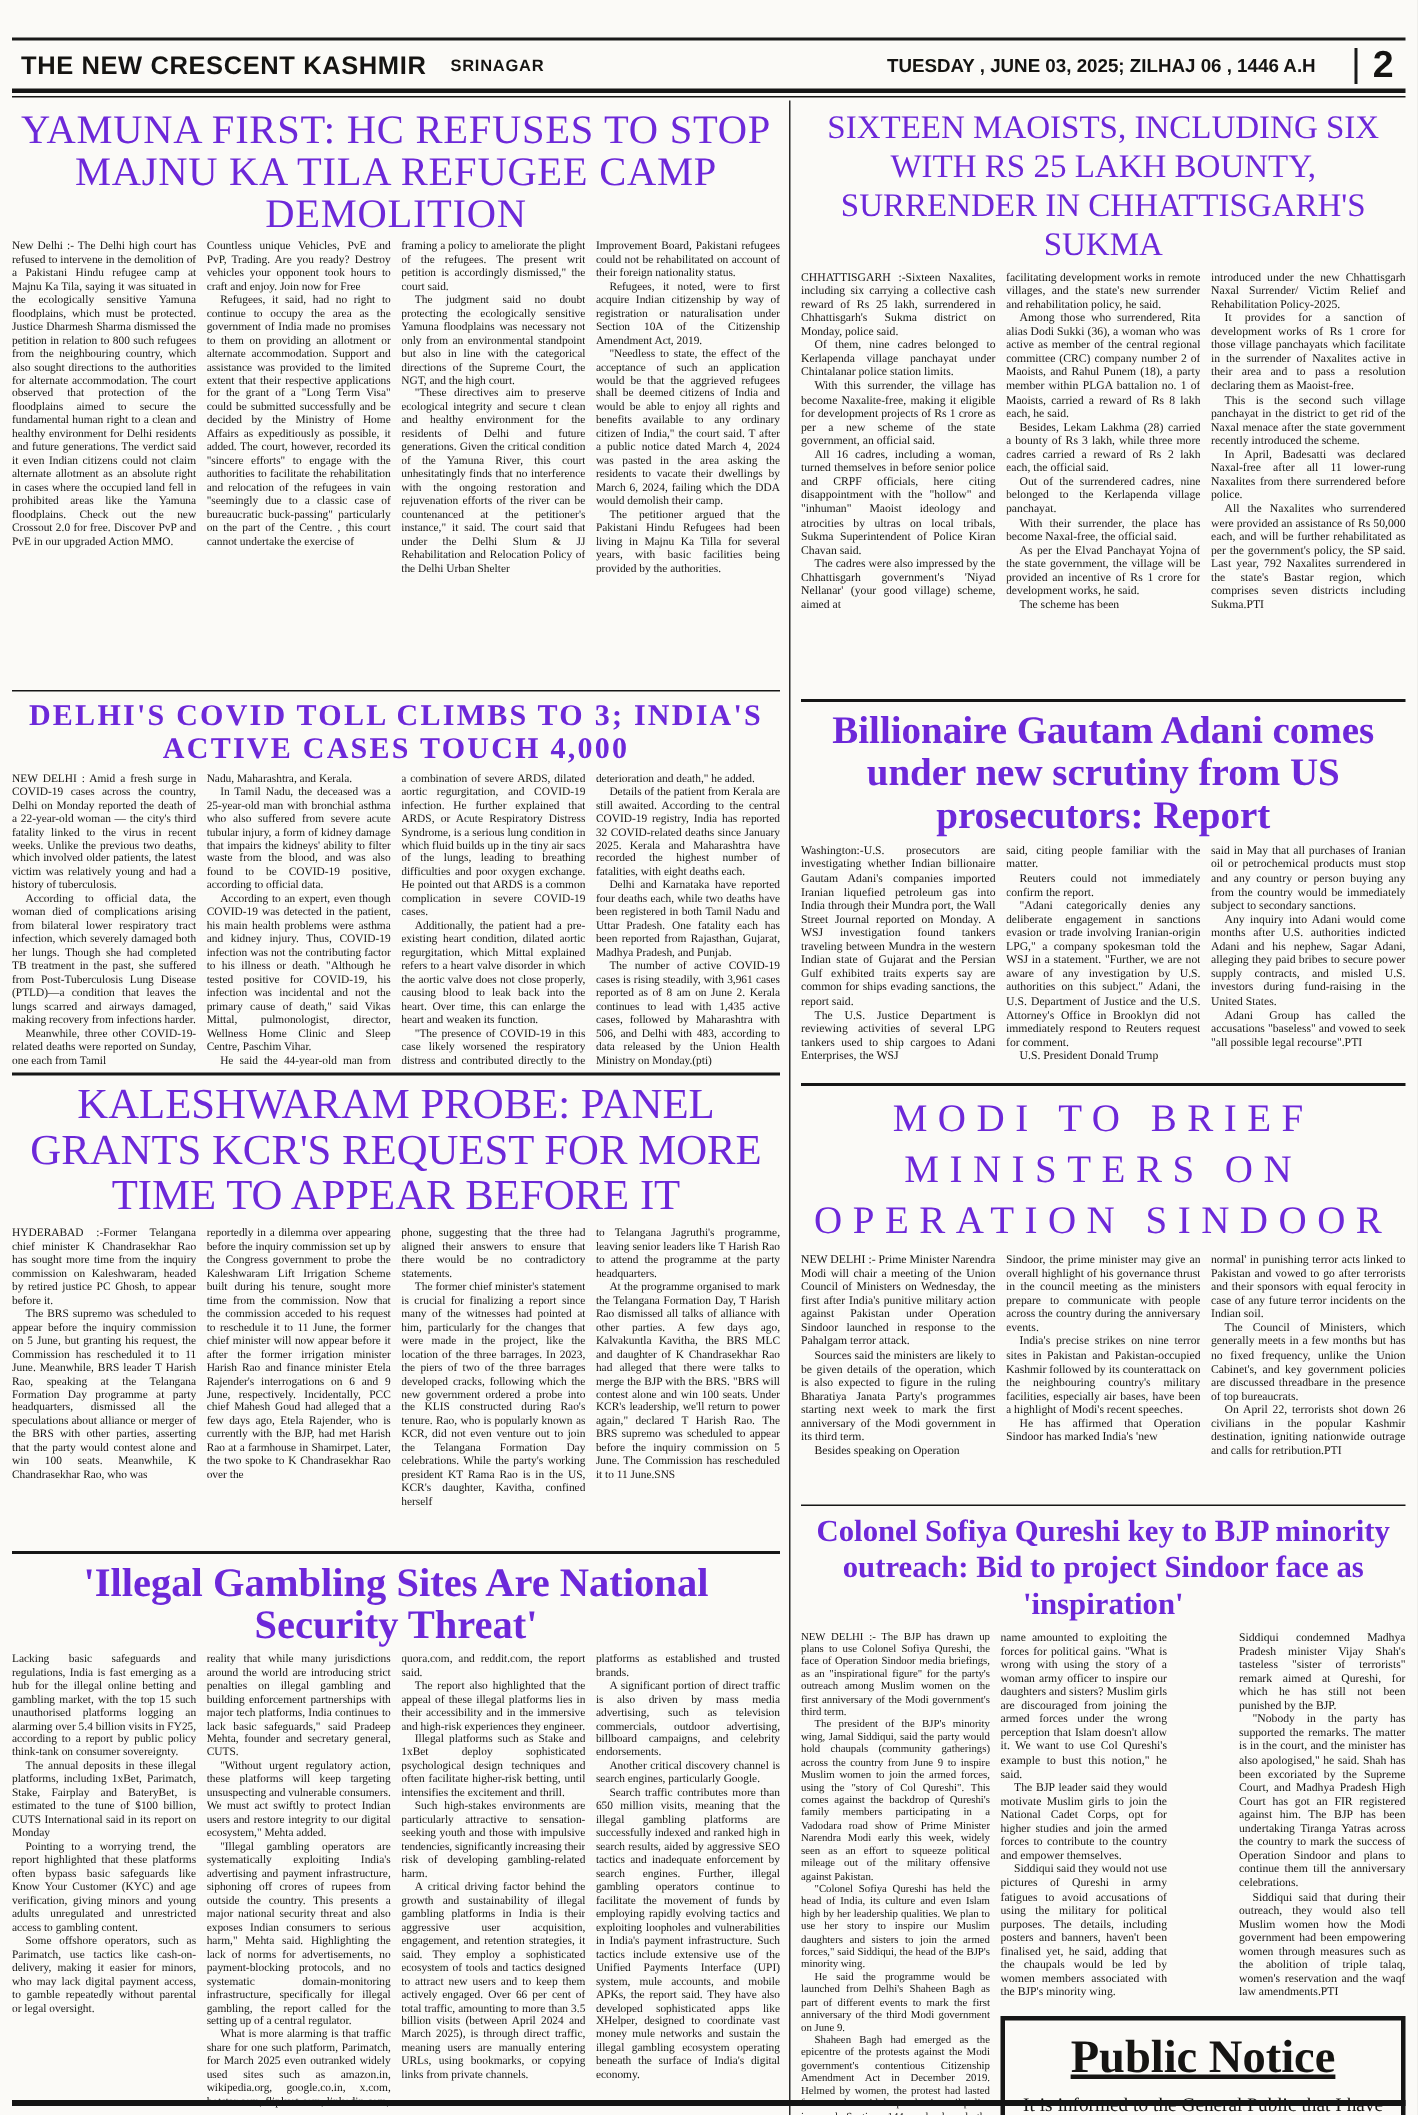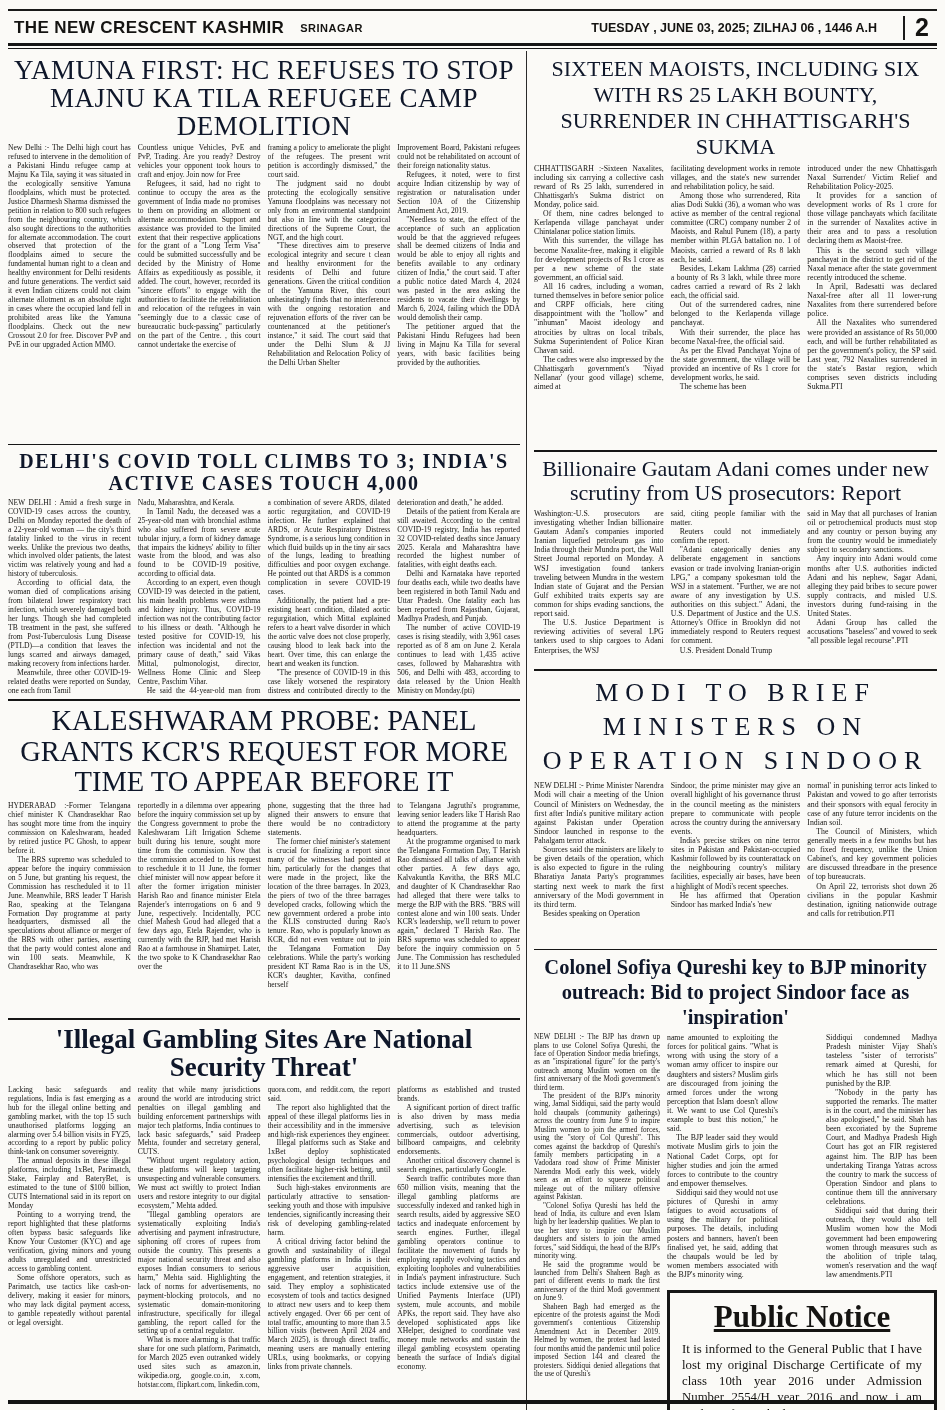--- a/index.html
+++ b/index.html
@@ -1,39 +1,39 @@
 <!DOCTYPE html>
 <html><head>
 <meta charset="utf-8">
 <style>
   html,body{margin:0;padding:0;background:#e8e6e1;}
   .page{width:945px;height:1410px;margin:0 auto;background:#fbfaf7;color:#151412;
-        font-family:"Liberation Serif",serif;box-sizing:border-box;padding:0 8px;
+        font-family:"Liberation Serif",serif;box-sizing:border-box;padding:16px 8px;
         overflow:hidden;position:relative;}
   .top-hairline{border-top:2px solid #1a1a1a;margin-top:9px;}
   .masthead{display:flex;align-items:center;font-family:"Liberation Sans",sans-serif;
             padding:5px 6px 3px 6px;}
   .mast-title{font-size:17px;font-weight:bold;letter-spacing:.4px;white-space:nowrap;}
   .mast-city{font-size:11px;font-weight:bold;margin-left:16px;letter-spacing:.5px;}
   .mast-date{margin-left:auto;font-size:12.5px;font-weight:bold;white-space:nowrap;}
   .mast-page{font-size:25px;font-weight:bold;border-left:2px solid #1a1a1a;
              padding:0 2px 0 10px;margin-left:26px;line-height:.95;}
   .mast-rule{border-top:3px solid #161616;border-bottom:1px solid #161616;height:2px;}
 
   main{display:flex;margin-top:2px;}
   .super-left{width:518px;flex:0 0 518px;padding-right:6px;box-sizing:border-box;}
   .super-right{flex:1;border-left:1.5px solid #2a2a2a;padding-left:7px;min-width:0;}
 
-  .hl{font-weight:normal;text-align:center;margin:5px 2px 4px 2px;color:#0f172a;}
+  .hl{font-weight:normal;text-align:center;margin:5px 2px 4px 2px;color:#6d28d9;}
   .hl-yamuna{font-size:27px;line-height:1.04;letter-spacing:.5px;}
   .hl-covid{font-size:20px;line-height:1.12;letter-spacing:1.5px;font-weight:bold;}
   .hl-kalesh{font-size:28.5px;line-height:1.08;}
   .hl-gambling{font-size:27px;font-weight:bold;line-height:1.05;}
   .hl-maoists{font-size:22px;line-height:1.18;}
-  .hl-adani{font-size:22px;font-weight:normal;line-height:1.1;}
+  .hl-adani{font-size:26px;font-weight:bold;line-height:1.1;}
   .hl-modi{font-size:26px;letter-spacing:7px;line-height:1.3;}
   .hl-qureshi{font-size:20.5px;font-weight:bold;line-height:1.2;}
 
   .cols{display:flex;gap:7px;}
   .col{flex:1;text-align:justify;overflow:hidden;min-width:0;}
   .super-left .col{font-size:7.6px;line-height:1.18;}
   .super-right .col{font-size:7.8px;line-height:1.17;}
   .col p{margin:0;text-indent:9px;}
   .col p:first-child{text-indent:0;}
 

